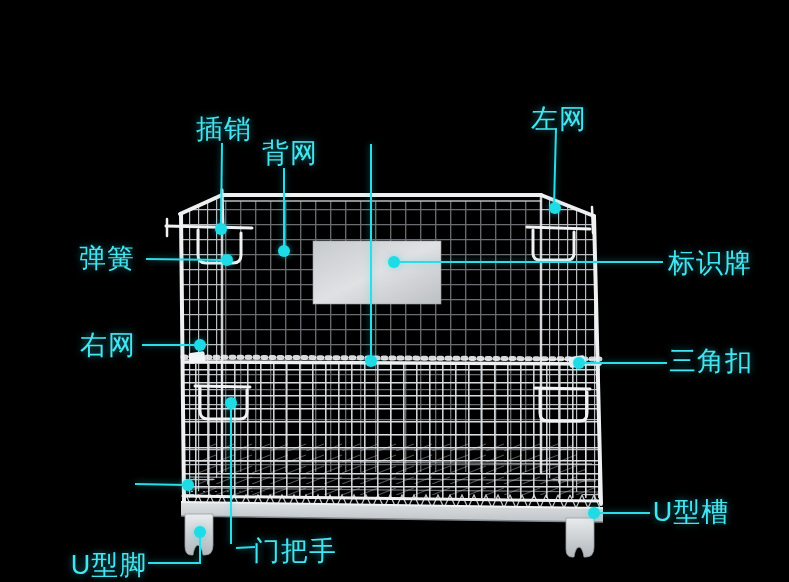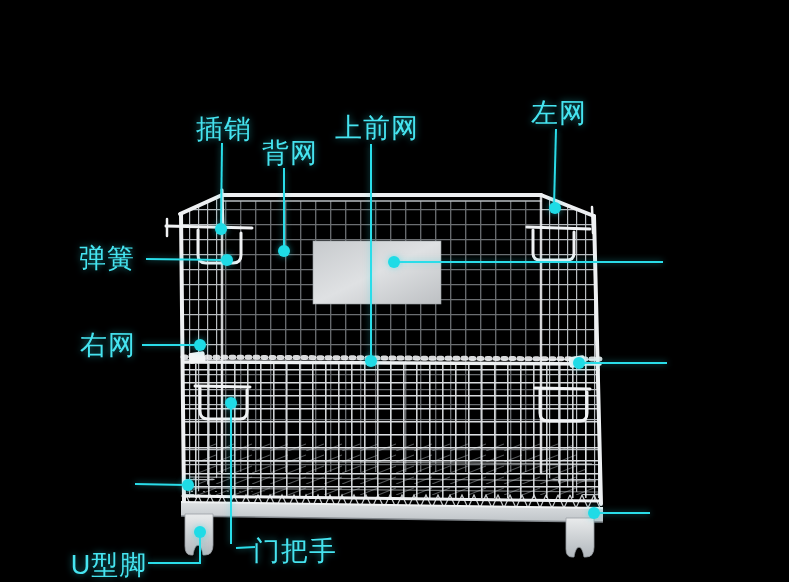--- a/index.html
+++ b/index.html
@@ -141,19 +141,21 @@
       <circle cx="579" cy="319" r="6"></circle>
       <circle cx="188" cy="441" r="6"></circle>
       <circle cx="200" cy="488" r="6"></circle>
       <circle cx="231" cy="359" r="6"></circle>
       <circle cx="594" cy="469" r="6"></circle>
     </g>
   </svg>
 
   <div class="part-label" style="left:224px;top:85px">插销</div>
   <div class="part-label" style="left:290px;top:109px">背网</div>
-  <div class="part-label" style="left:377px;top:84px">上前网</div>
-  <div class="part-label" style="left:559px;top:69px">左网</div>
+  <div class="part-label" style="left:559px;top:75px">左网</div>
   <div class="part-label" style="left:107px;top:214px">弹簧</div>
+  <div class="part-label" style="left:710px;top:219px">标识牌</div>
   <div class="part-label" style="left:108px;top:301px">右网</div>
+  <div class="part-label" style="left:711px;top:317px">三角扣</div>
   <div class="part-label" style="left:109px;top:521px">U型脚</div>
   <div class="part-label" style="left:295px;top:507px">门把手</div>
+  <div class="part-label" style="left:691px;top:468px">U型槽</div>
 </div>
 
 </body></html>

